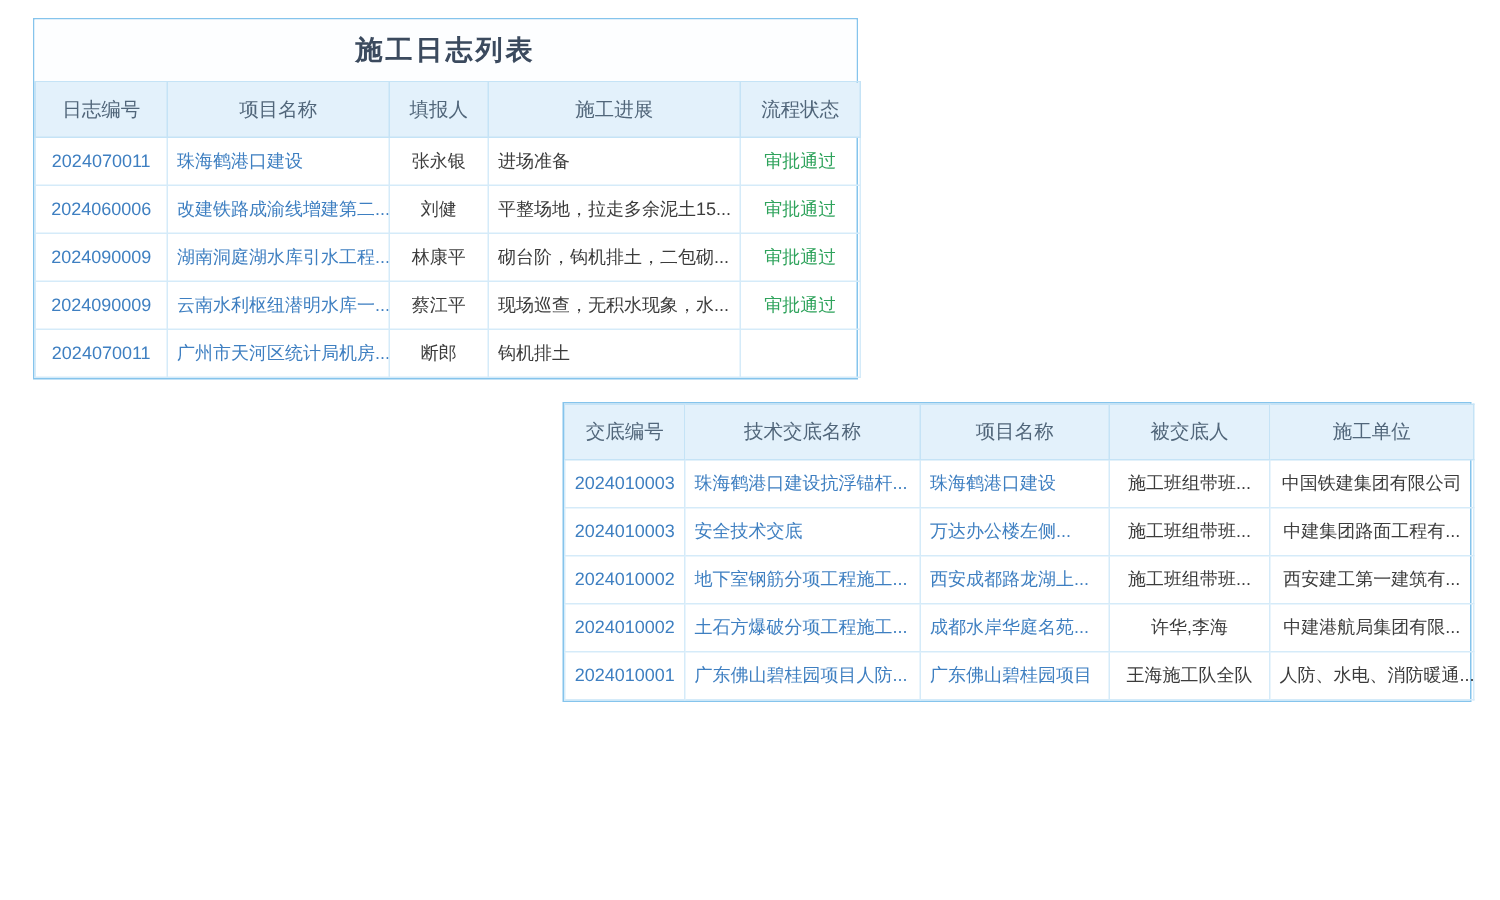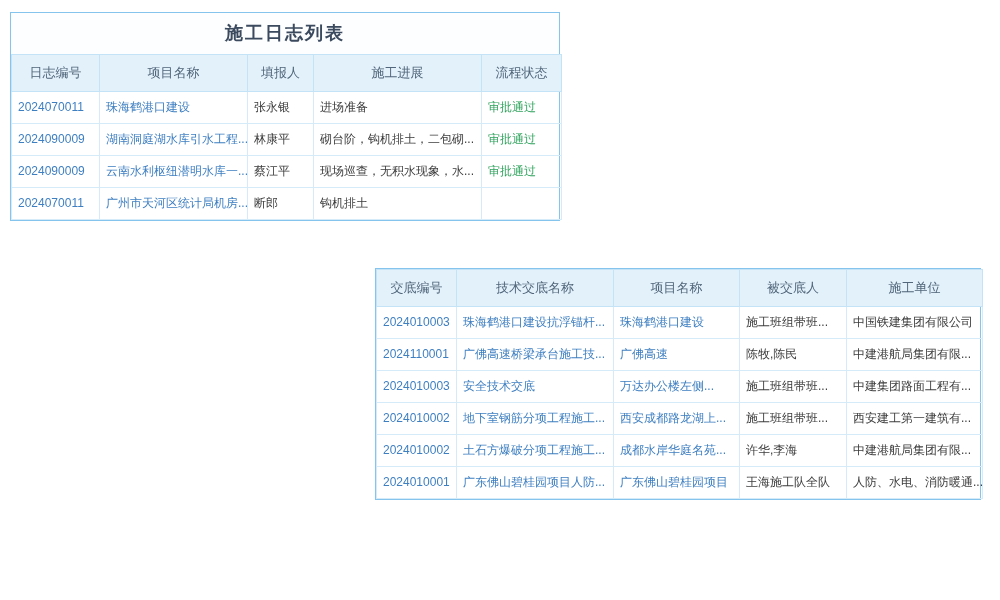--- a/index.html
+++ b/index.html
@@ -43,23 +43,23 @@
   td {
     font-size:12px;
     color:#3c3c3c;
     padding:9px 6px;
     border:1px solid #d5ebf9;
     white-space:nowrap;
     overflow:hidden;
     line-height:13px;
   }
   .c-blue { color:#3e7fc1; }
-  .t-center { }
+  .t-center { text-align:center; }
   .t-left { text-align:left;margin-top:36px; }
-  #log-panel { left:10px; top:12px; width:550px; z-index:1; }
+  #log-panel { left:22px; top:12px; width:550px; z-index:1; }
   #disclosure-panel { left:375px; top:268px; width:606px; z-index:2; }
 </style>
 </head>
 <body>
 
 <div class="panel" id="log-panel">
   <div class="panel-title">施工日志列表</div>
   <table>
     <colgroup>
       <col style="width:88px">
@@ -76,20 +76,27 @@
         <th>施工进展</th>
         <th>流程状态</th>
       </tr>
     </thead>
     <tbody>
     <tr>
           <td class="c-blue t-center">2024070011</td>
           <td class="c-blue t-left">珠海鹤港口建设</td>
           <td class="t-center">张永银</td>
           <td class="t-left">进场准备</td>
+          <td class="t-center" style="color: rgb(47, 163, 92);">审批通过</td>
+        </tr>
+        <tr>
+          <td class="c-blue t-center">2024060006</td>
+          <td class="c-blue t-left">改建铁路成渝线增建第二...</td>
+          <td class="t-center">刘健</td>
+          <td class="t-left">平整场地，拉走多余泥土15...</td>
           <td class="t-center" style="color: rgb(47, 163, 92);">审批通过</td>
         </tr>
         <tr>
           <td class="c-blue t-center">2024090009</td>
           <td class="c-blue t-left">湖南洞庭湖水库引水工程...</td>
           <td class="t-center">林康平</td>
           <td class="t-left">砌台阶，钩机排土，二包砌...</td>
           <td class="t-center" style="color: rgb(47, 163, 92);">审批通过</td>
         </tr>
         <tr>
@@ -130,27 +137,20 @@
     </thead>
     <tbody>
     <tr>
           <td class="c-blue t-center">2024010003</td>
           <td class="c-blue t-left">珠海鹤港口建设抗浮锚杆...</td>
           <td class="c-blue t-left">珠海鹤港口建设</td>
           <td class="t-center">施工班组带班...</td>
           <td class="t-center">中国铁建集团有限公司</td>
         </tr>
         <tr>
-          <td class="c-blue t-center">2024110001</td>
-          <td class="c-blue t-left">广佛高速桥梁承台施工技...</td>
-          <td class="c-blue t-left">广佛高速</td>
-          <td class="t-center">陈牧,陈民</td>
-          <td class="t-center">中建港航局集团有限...</td>
-        </tr>
-        <tr>
           <td class="c-blue t-center">2024010003</td>
           <td class="c-blue t-left">安全技术交底</td>
           <td class="c-blue t-left">万达办公楼左侧...</td>
           <td class="t-center">施工班组带班...</td>
           <td class="t-center">中建集团路面工程有...</td>
         </tr>
         <tr>
           <td class="c-blue t-center">2024010002</td>
           <td class="c-blue t-left">地下室钢筋分项工程施工...</td>
           <td class="c-blue t-left">西安成都路龙湖上...</td>

